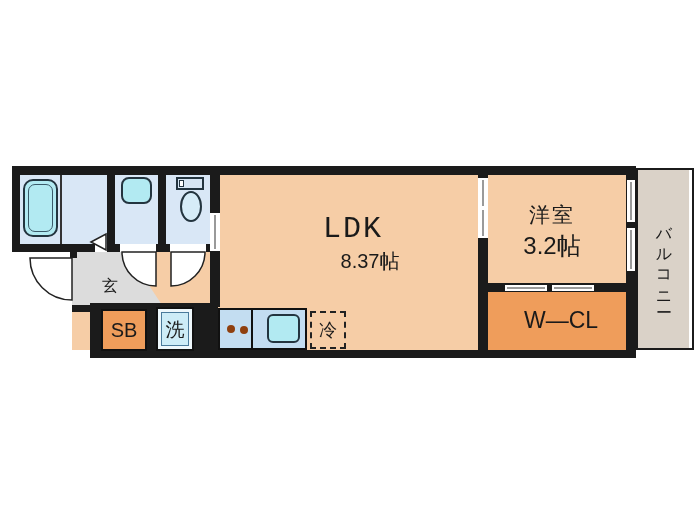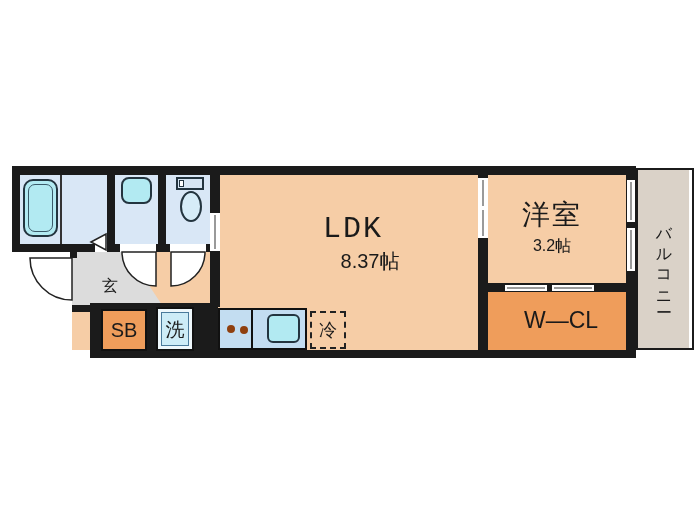--- a/index.html
+++ b/index.html
@@ -109,18 +109,18 @@
 
   <svg width="700" height="525" viewBox="0 0 700 525">
     <path d="M 72 258 L 30 258 A 42 42 0 0 0 72 300 Z" fill="#ffffff" stroke="#222" stroke-width="1.5"></path>
     <path d="M 156 252 L 122 252 A 34 34 0 0 0 156 286 Z" fill="#ffffff" stroke="#222" stroke-width="1.5"></path>
     <path d="M 171 252 L 205 252 A 34 34 0 0 1 171 286 Z" fill="#ffffff" stroke="#222" stroke-width="1.5"></path>
     <path d="M 91 242 L 106 234 L 106 250 Z" fill="#ffffff" stroke="#222" stroke-width="1.5"></path>
   </svg>
 
   <div class="a lbl" style="left:243px;top:213px;width:220px;height:32px;font-size:30px;letter-spacing:2px;font-family:Liberation Mono, monospace;">LDK</div>
   <div class="a lbl" style="left:260px;top:247px;width:220px;height:28px;font-size:20px;">8.37帖</div>
-  <div class="a lbl" style="left:488px;top:198px;width:128px;height:33px;font-size:28px;letter-spacing:2px;">洋室</div>
-  <div class="a lbl" style="left:488px;top:232px;width:128px;height:28px;font-size:16px;text-align:right;">3.2帖</div>
+  <div class="a lbl" style="left:488px;top:198px;width:128px;height:33px;font-size:21px;letter-spacing:2px;">洋室</div>
+  <div class="a lbl" style="left:488px;top:232px;width:128px;height:28px;font-size:24px;text-align:right;">3.2帖</div>
   <div class="a lbl" style="left:488px;top:292px;width:138px;height:56px;font-size:23px;padding-left:8px;">W—CL</div>
   <div class="a lbl" style="left:95px;top:276px;width:30px;height:20px;font-size:16px;">玄</div>
 
 </div>
 
 </body></html>

